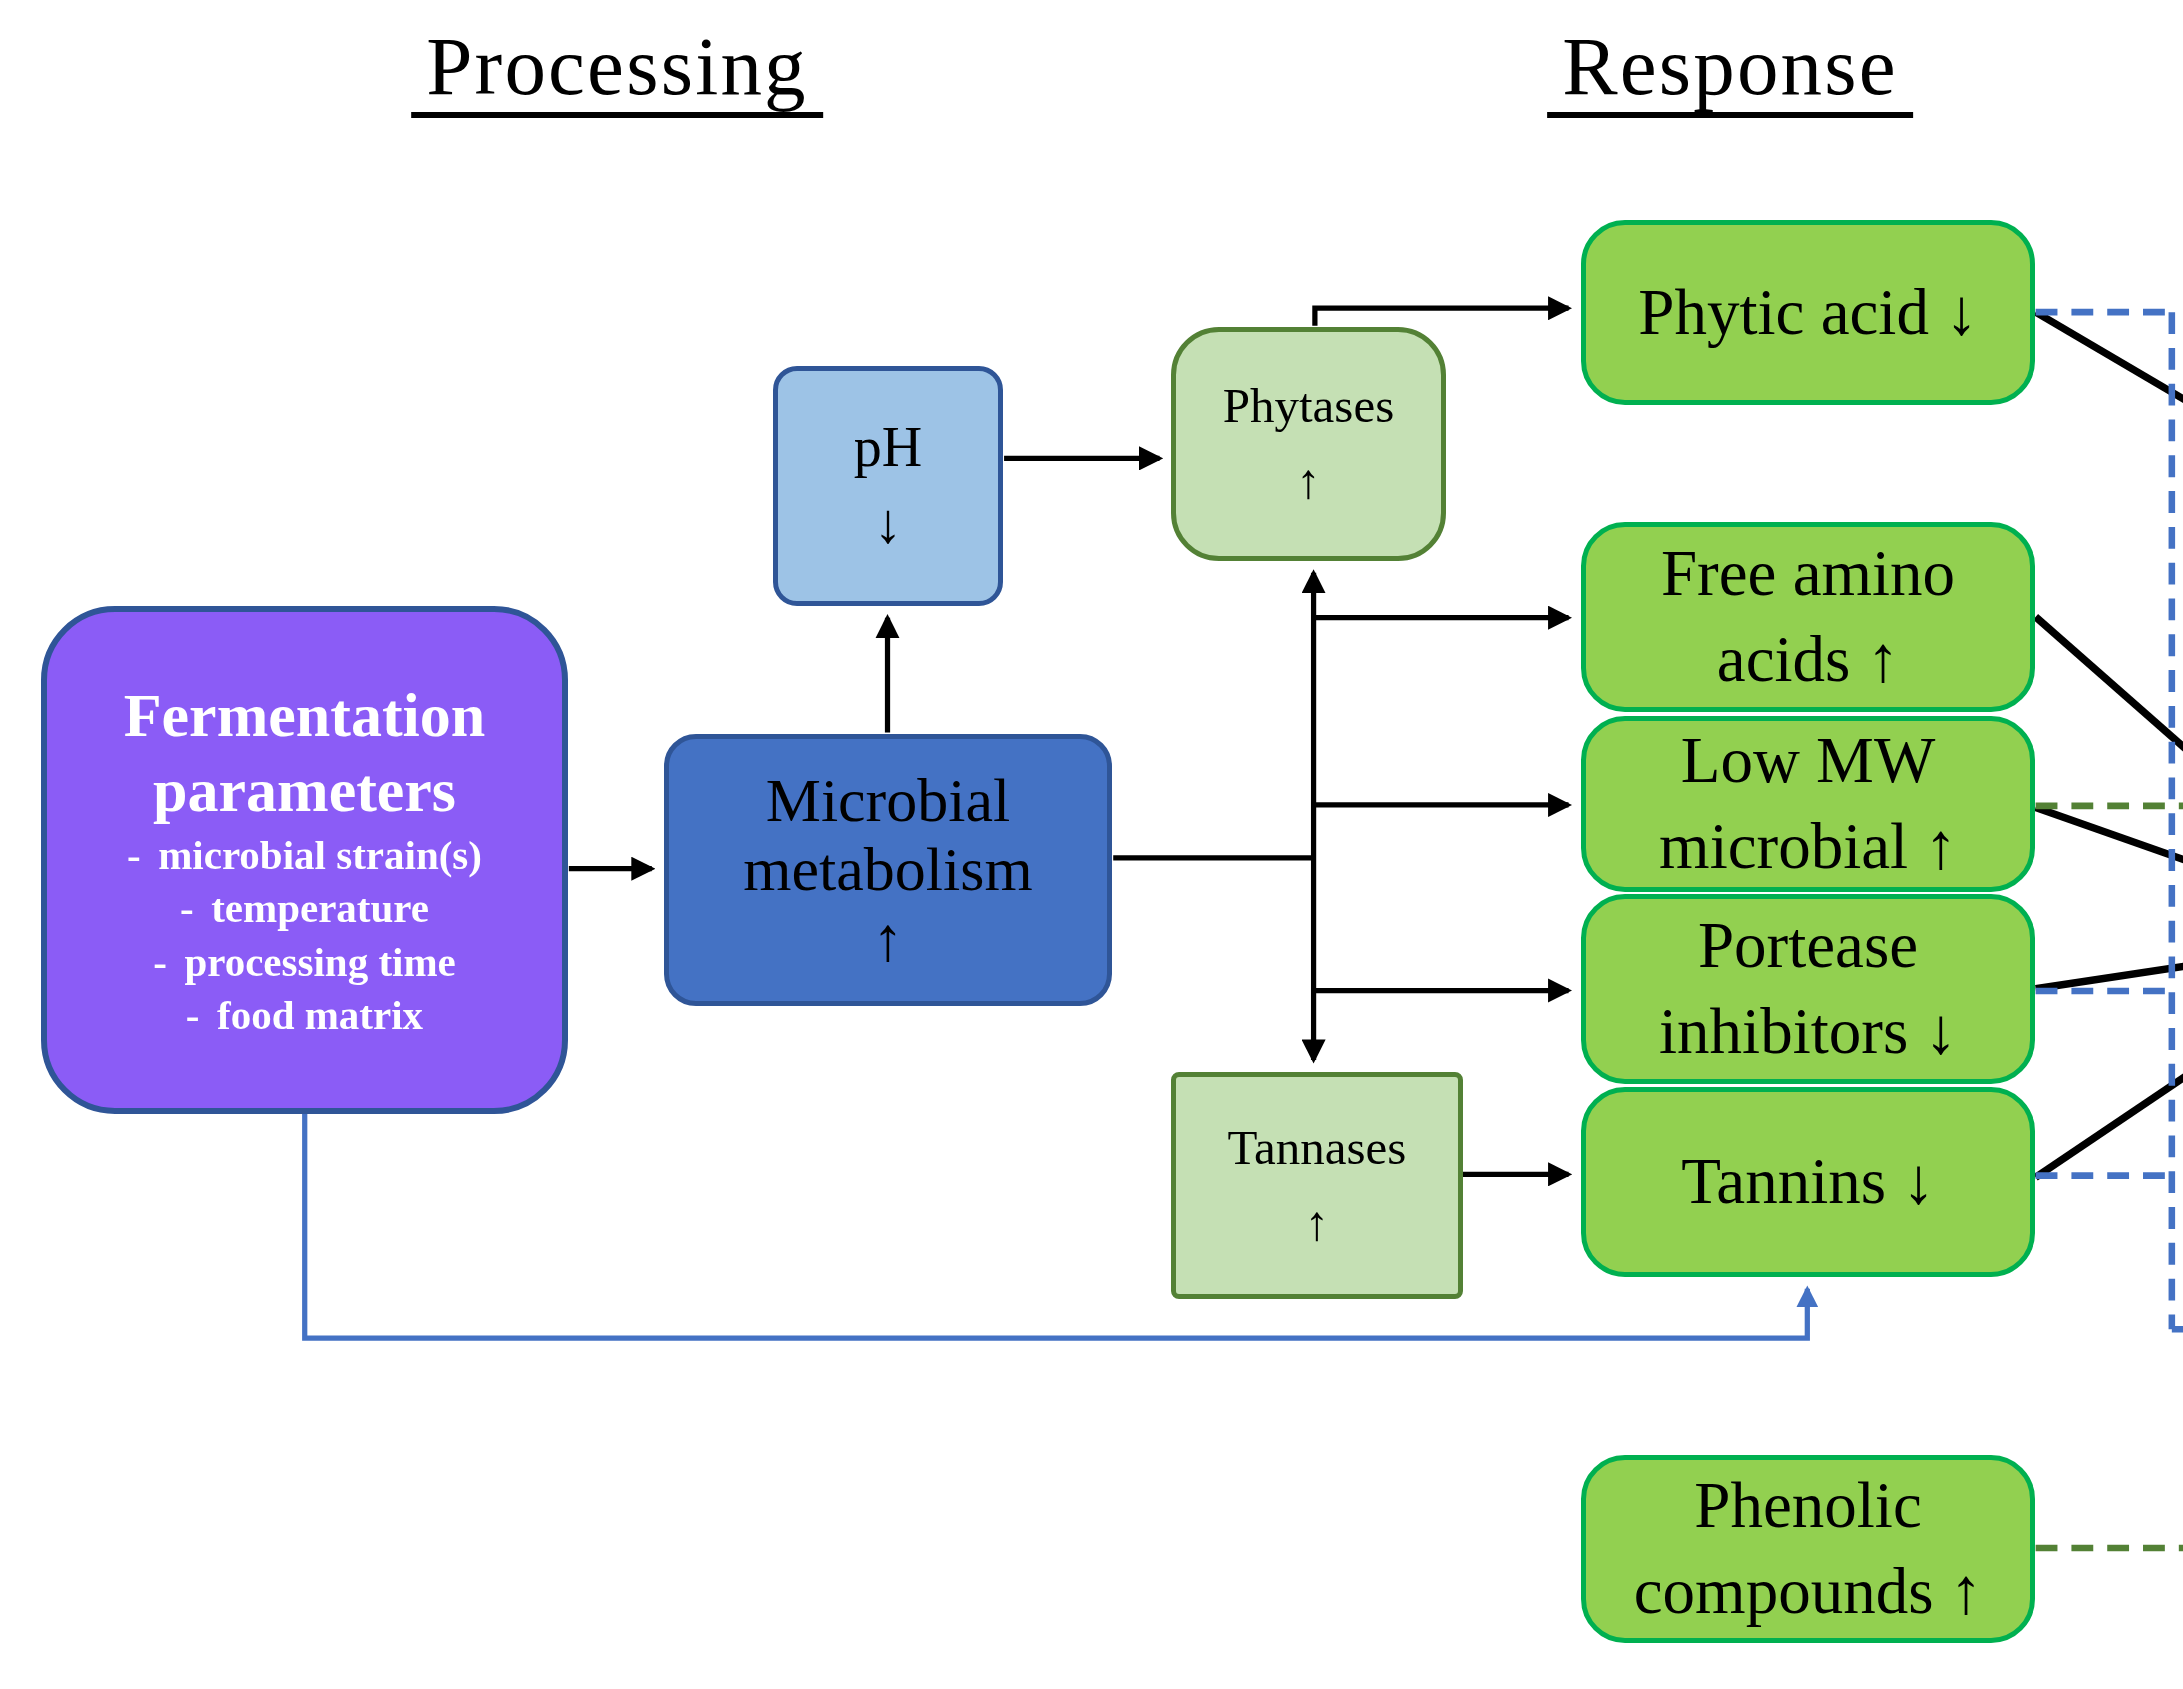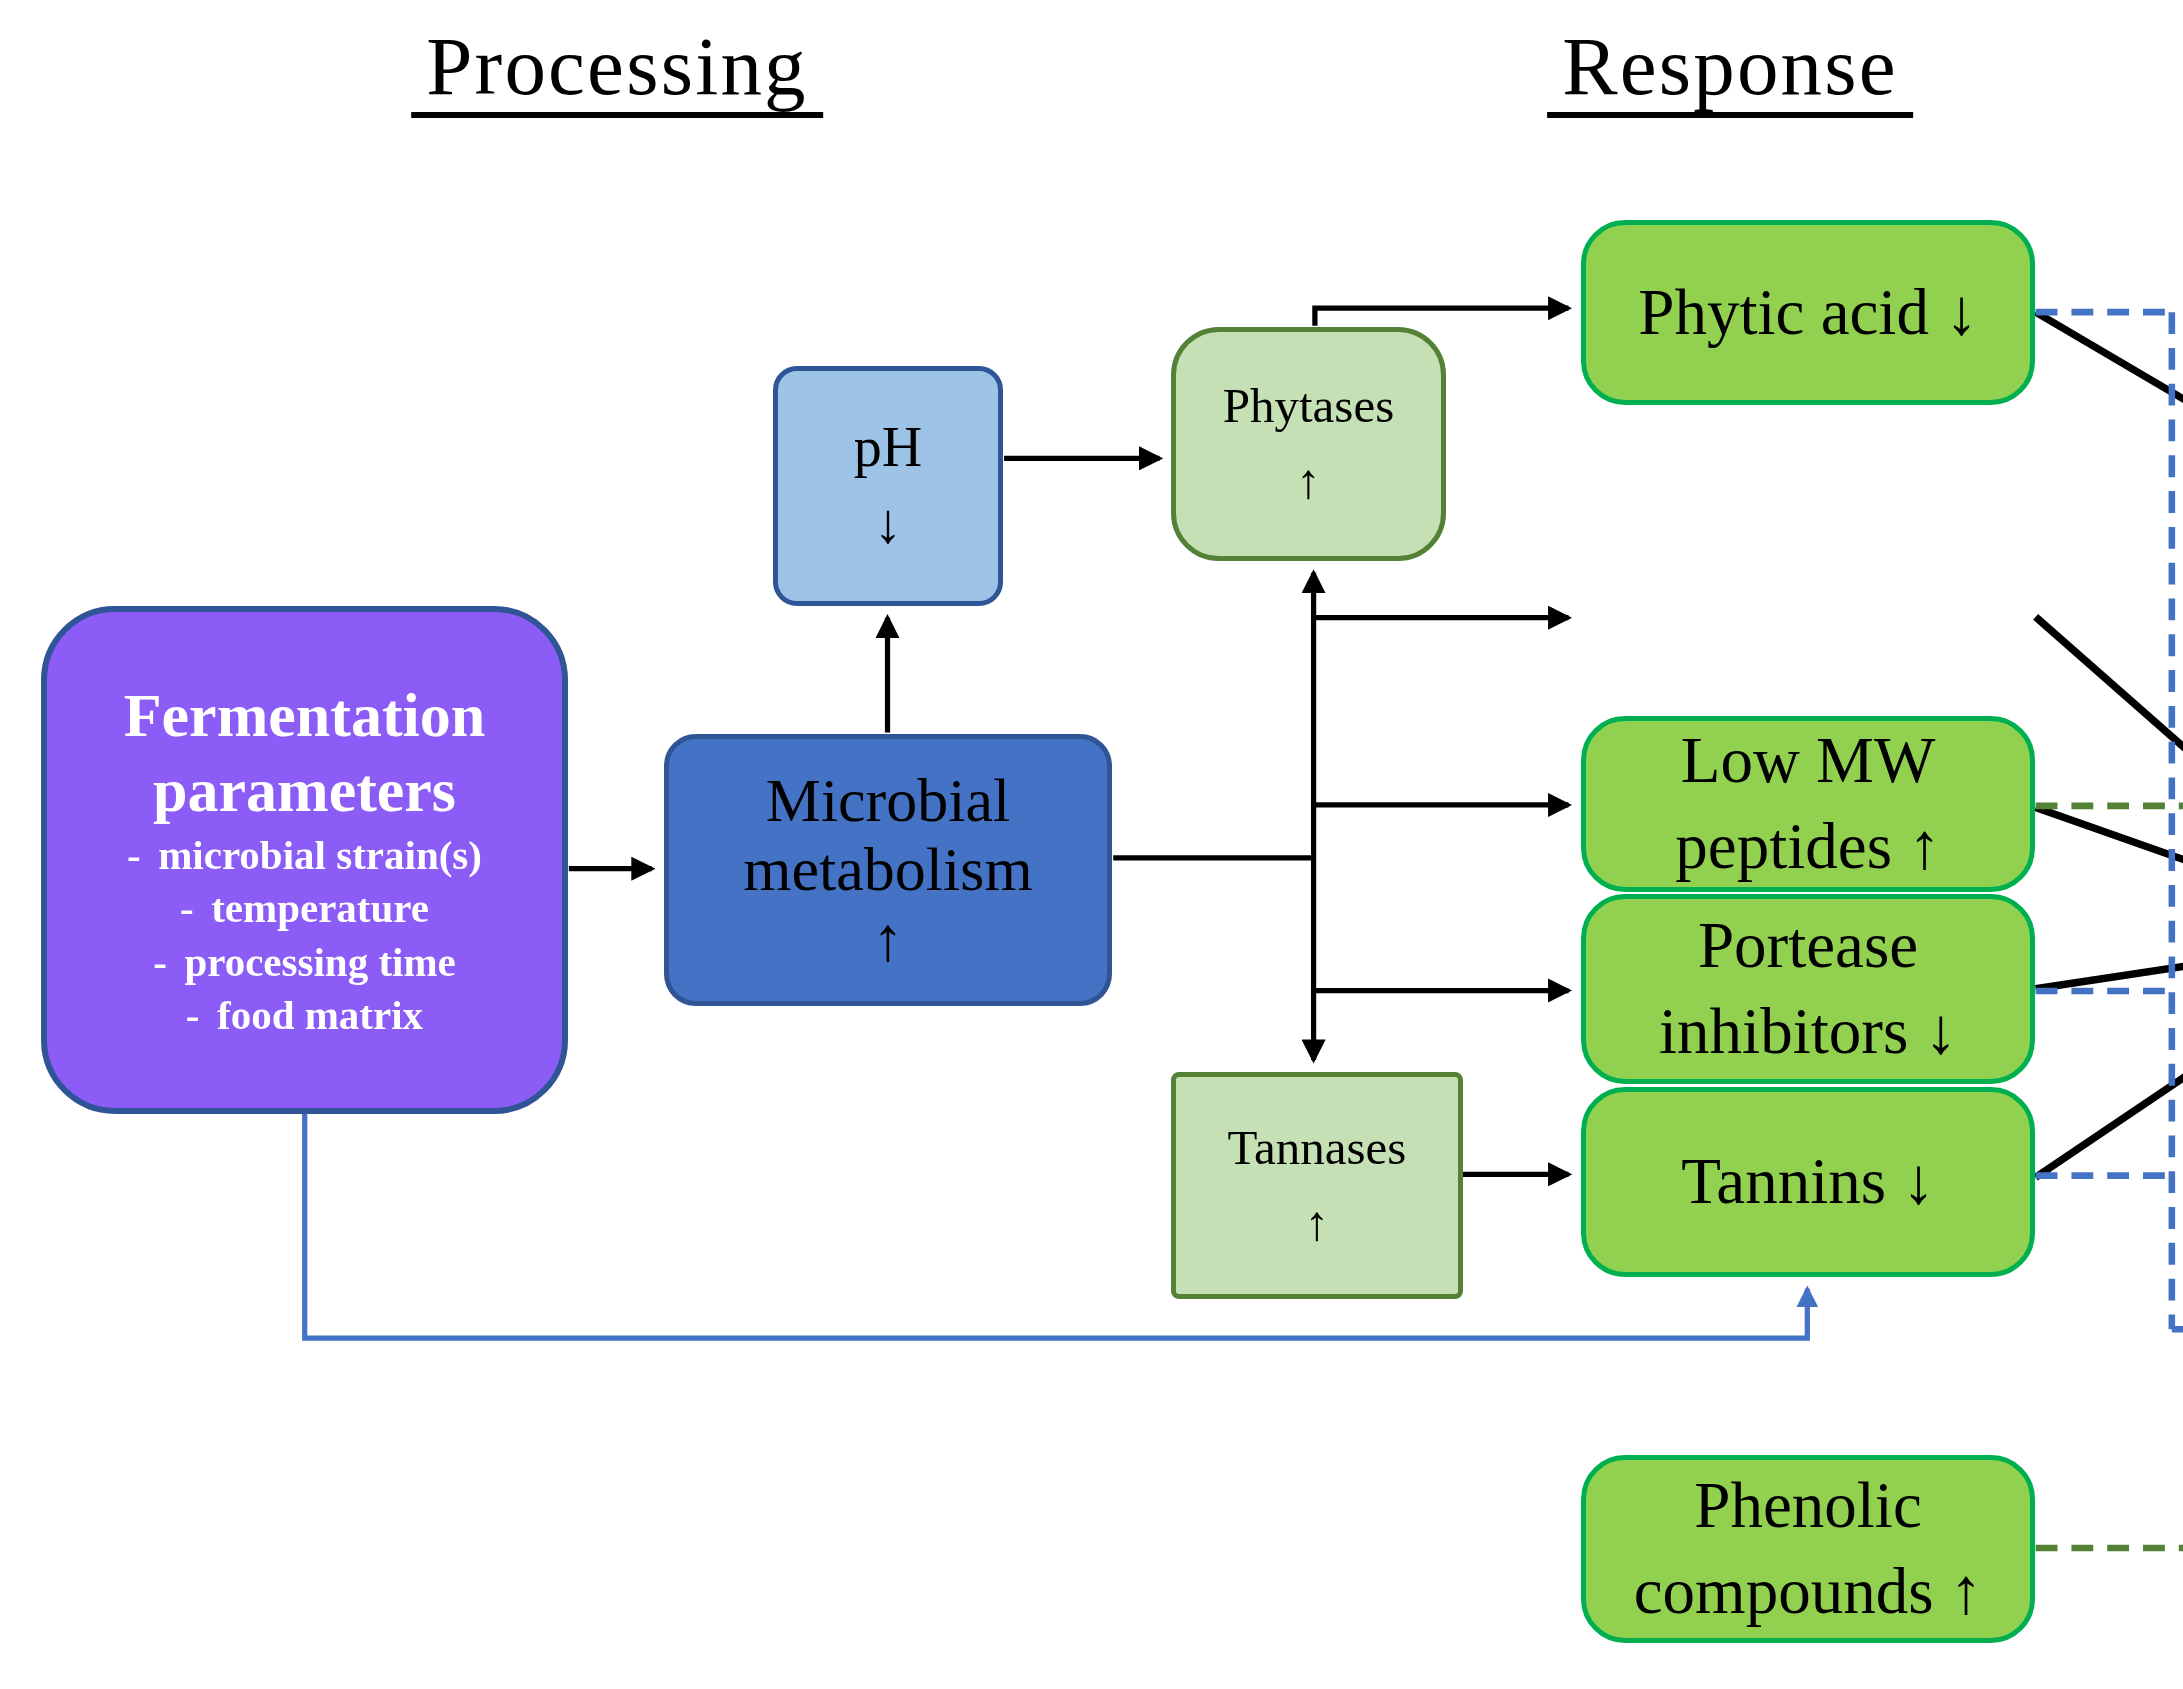--- a/index.html
+++ b/index.html
@@ -132,24 +132,28 @@
 
   <div id="tannases" class="box">
     <div>Tannases</div>
     <div>↑</div>
   </div>
 
   <div id="phytic" class="box green-box">
     <div>Phytic acid ↓</div>
   </div>
 
+  <div id="free-amino" class="box green-box">
+    <div>Free amino</div>
+    <div>acids ↑</div>
+  </div>
 
   <div id="low-mw" class="box green-box">
     <div>Low MW</div>
-    <div>peptides ↑</div>
+    <div>microbial ↑</div>
   </div>
 
   <div id="portease" class="box green-box">
     <div>Portease</div>
     <div>inhibitors ↓</div>
   </div>
 
   <div id="tannins" class="box green-box">
     <div>Tannins ↓</div>
   </div>

